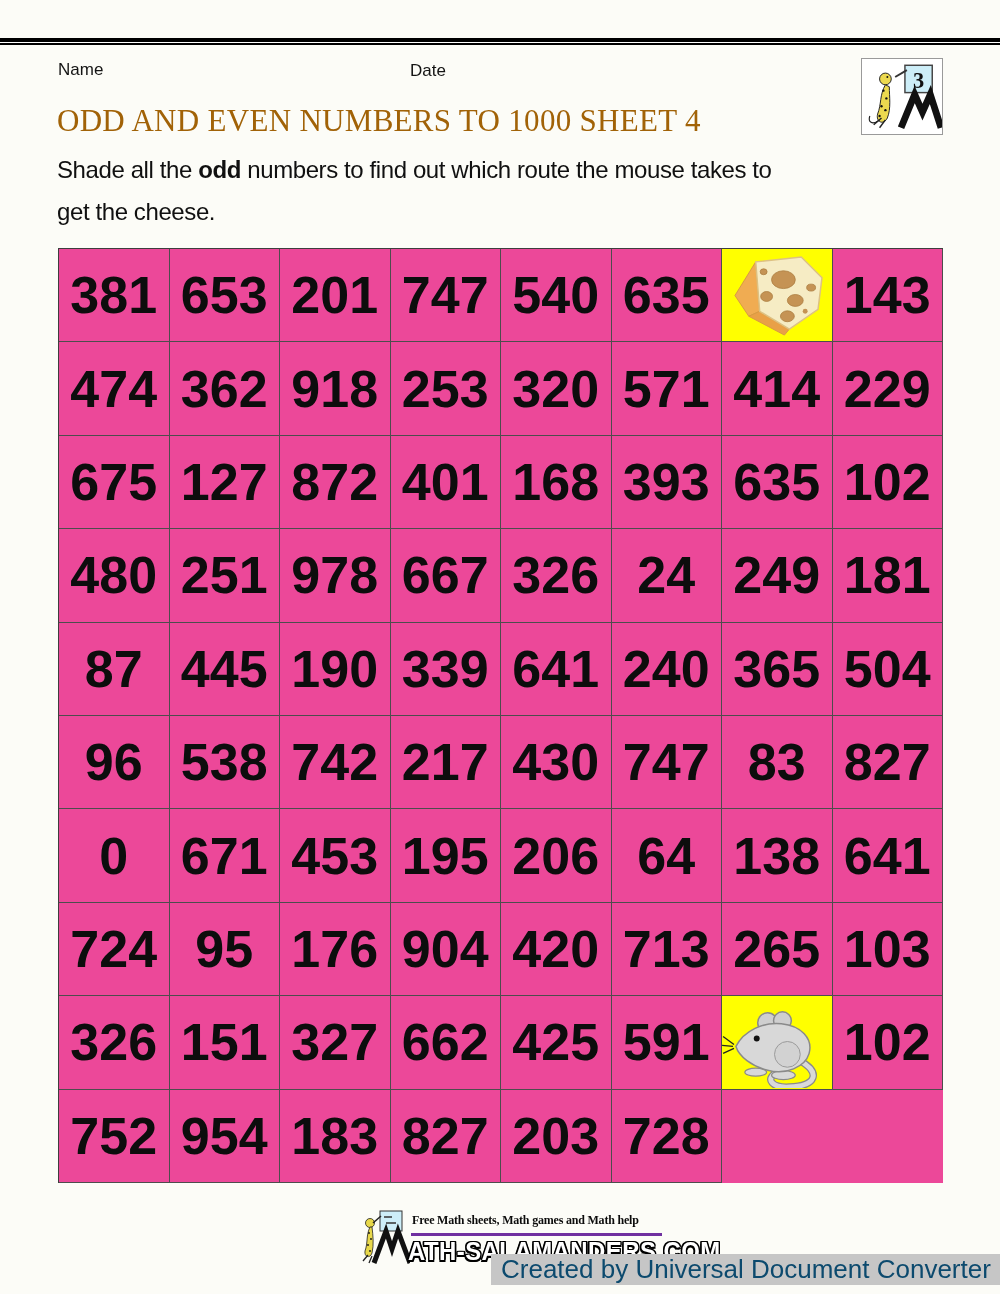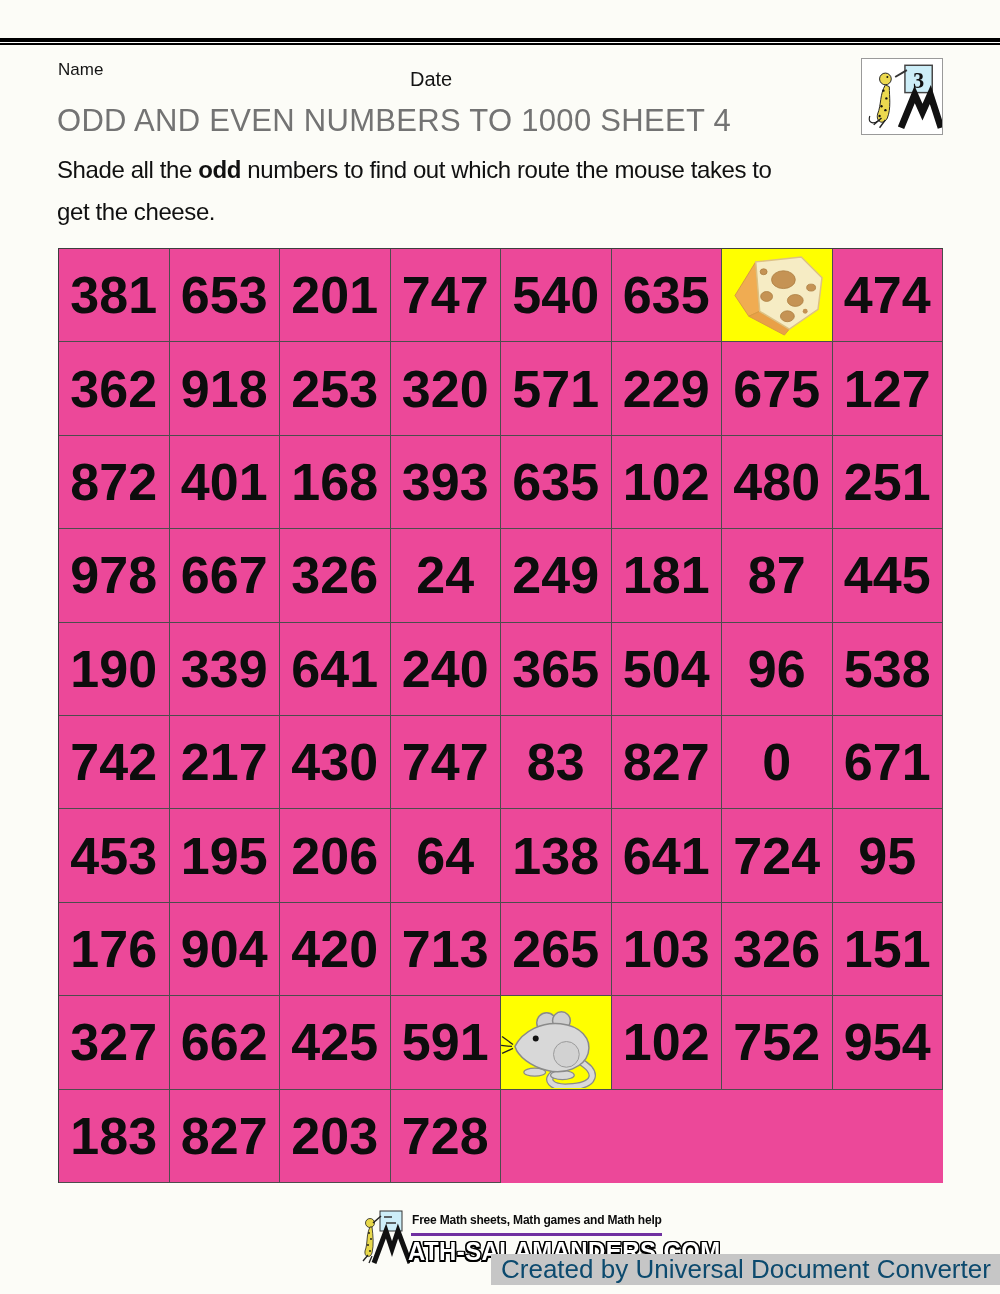--- a/index.html
+++ b/index.html
@@ -3,47 +3,47 @@
 <meta charset="utf-8">
 <style>
   html,body{margin:0;padding:0;background:#ffffff;}
   .page{position:relative;width:1000px;height:1294px;background:#fcfcf7;overflow:hidden;
         font-family:"Liberation Sans",sans-serif;color:#111;}
 
   .top-rule{position:absolute;left:0;top:38px;width:1000px;height:7px;
     background:linear-gradient(180deg,#000 0,#000 4px,#fff 4px,#fff 5px,#000 5px,#000 7px);}
 
   .name-label{position:absolute;left:58px;top:60px;font-size:17px;color:#141414;}
-  .date-label{position:absolute;left:410px;top:68px;font-size:20px;color:#141414;}
+  .date-label{position:absolute;left:410px;top:61px;font-size:17px;color:#141414;}
 
   .corner-logo{position:absolute;left:861px;top:58px;width:82px;height:77px;
     background:#ffffff;border:1px solid #9a9a9a;box-sizing:border-box;}
 
   .page-title{position:absolute;left:57px;top:103px;width:800px;
-    font-family:Liberation Sans, sans-serif;font-size:31px;letter-spacing:0.3px;
-    color:#737373;white-space:nowrap;}
+    font-family:Liberation Serif, serif;font-size:31px;letter-spacing:0.3px;
+    color:#a16207;white-space:nowrap;}
 
   .instruction{position:absolute;left:57px;top:149px;width:880px;font-size:24px;
     letter-spacing:-0.4px;color:#101010;}
   .instruction .line{display:block;height:42px;line-height:42px;white-space:nowrap;}
   .instruction b{font-weight:bold;margin-top:13px;}
 
   .grid{position:absolute;left:58px;top:248px;width:884px;height:934px;
     display:grid;grid-template-columns:repeat(8,1fr);grid-template-rows:repeat(10,1fr);
     border-top:1px solid #3e3e3e;border-left:1px solid #3e3e3e;background:#ec4899;box-sizing:content-box;}
   .cell{border-right:1px solid #4d4d4d;border-bottom:1px solid #4d4d4d;
     display:flex;align-items:center;justify-content:center;
     font-family:"Liberation Sans",sans-serif;font-size:52px;font-weight:bold;color:#0d0d0d;
     overflow:hidden;}
   .cell.icon-cell{background:#ffff00;}
   .cell svg{display:block;}
 
   .footer-logo{position:absolute;left:360px;top:1209px;width:50px;height:56px;}
   .footer-tagline{position:absolute;left:412px;top:1213px;font-size:12px;font-weight:bold;
-    letter-spacing:-0.2px;color:#0c0c0c;white-space:nowrap;}
+    letter-spacing:-0.2px;color:#0c0c0c;white-space:nowrap;font-family:Liberation Serif, serif;}
   .footer-rule{position:absolute;left:411px;top:1233px;width:251px;height:3px;background:#7030a0;}
   .footer-site{position:absolute;left:408px;top:1236px;font-size:26px;font-weight:bold;
     letter-spacing:0.5px;color:#ffffff;white-space:nowrap;transform:scaleX(0.92);transform-origin:left top;
     text-shadow:-1.5px -1.5px 0 #000,1.5px -1.5px 0 #000,-1.5px 1.5px 0 #000,1.5px 1.5px 0 #000,
                 -1.5px 0 0 #000,1.5px 0 0 #000,0 -1.5px 0 #000,0 1.5px 0 #000;z-index:1;}
 
   .watermark{position:absolute;left:491px;top:1254px;width:509px;height:31px;background:#c6c6c6;
     color:#0c4a6e;font-size:26px;line-height:31px;padding-left:10px;box-sizing:border-box;
     white-space:nowrap;z-index:5;}
 </style>
@@ -102,26 +102,28 @@
     <polygon points="34,12 80,7 101,28 97,60 68,80 38,62" fill="#f6ecc4" stroke="#ddc183" stroke-width="1.5"></polygon>
     <ellipse cx="62" cy="30" rx="12" ry="9" fill="#c59354" stroke="#ab7c40" stroke-width="0.8"></ellipse>
     <ellipse cx="45" cy="47" rx="6" ry="5" fill="#c59354" stroke="#ab7c40" stroke-width="0.8"></ellipse>
     <ellipse cx="74" cy="51" rx="8" ry="6" fill="#c59354" stroke="#ab7c40" stroke-width="0.8"></ellipse>
     <ellipse cx="90" cy="38" rx="4.5" ry="3.5" fill="#c59354" stroke="#ab7c40" stroke-width="0.8"></ellipse>
     <ellipse cx="66" cy="67" rx="7" ry="5.5" fill="#c59354" stroke="#ab7c40" stroke-width="0.8"></ellipse>
     <ellipse cx="42" cy="22" rx="3.5" ry="3" fill="#c59354" stroke="#ab7c40" stroke-width="0.8"></ellipse>
     <circle cx="84" cy="62" r="2.5" fill="#c59354"></circle>
   </svg>
 </div>
+      <div class="cell">143</div>
       <div class="cell">474</div>
       <div class="cell">362</div>
       <div class="cell">918</div>
       <div class="cell">253</div>
       <div class="cell">320</div>
       <div class="cell">571</div>
+      <div class="cell">414</div>
       <div class="cell">229</div>
       <div class="cell">675</div>
       <div class="cell">127</div>
       <div class="cell">872</div>
       <div class="cell">401</div>
       <div class="cell">168</div>
       <div class="cell">393</div>
       <div class="cell">635</div>
       <div class="cell">102</div>
       <div class="cell">480</div>

